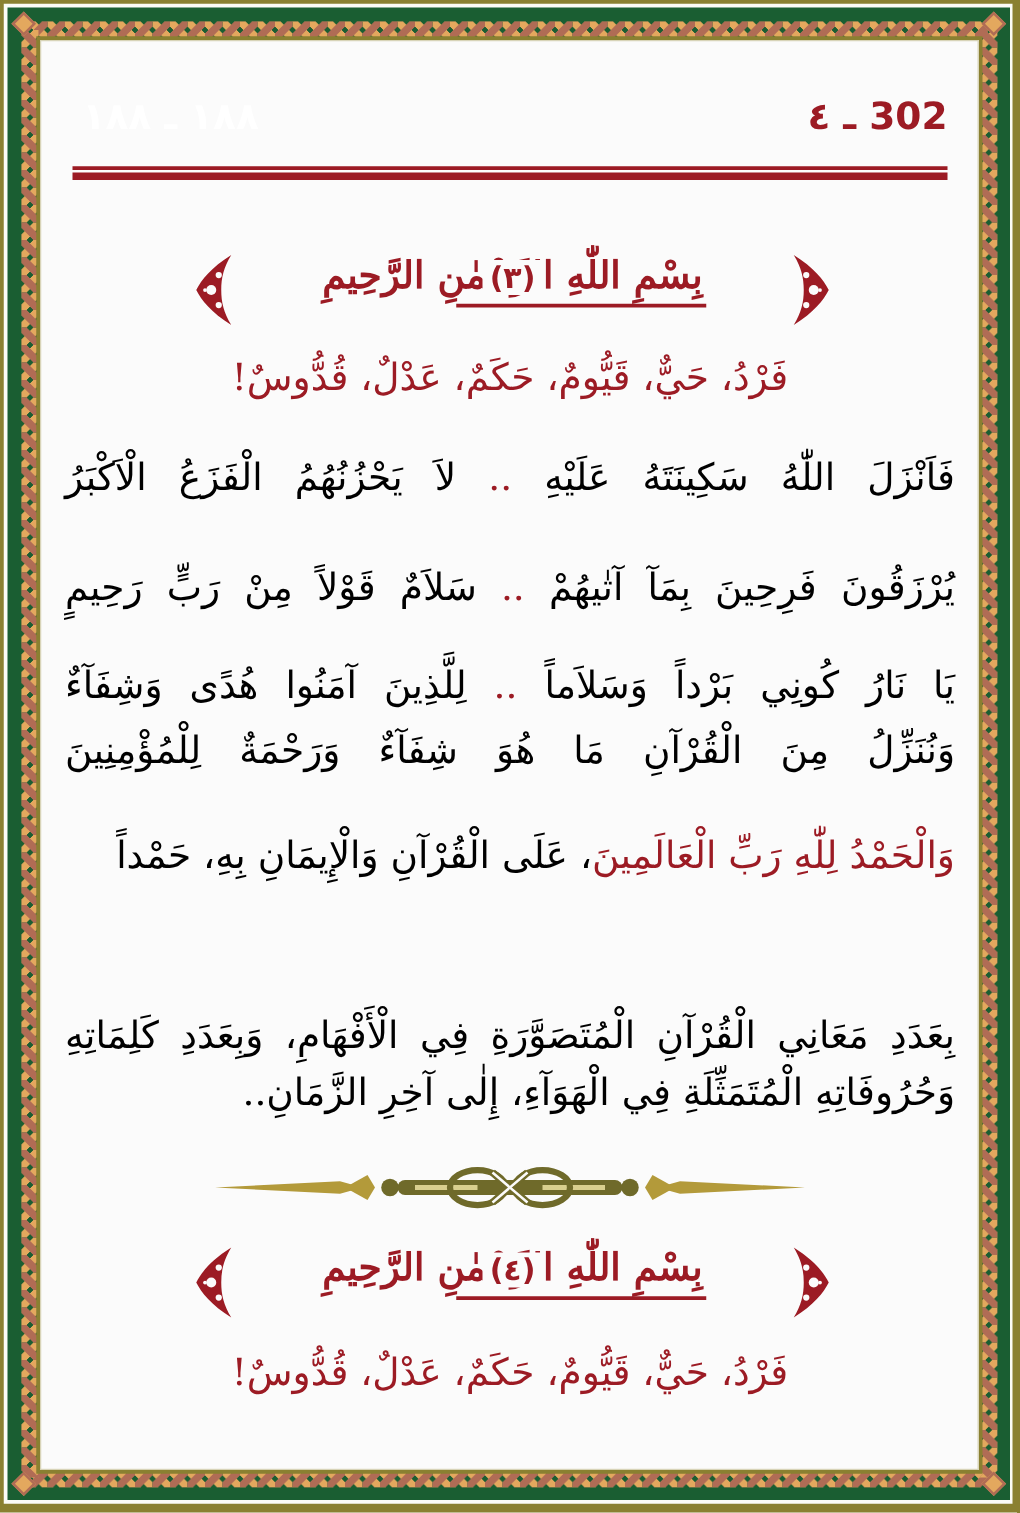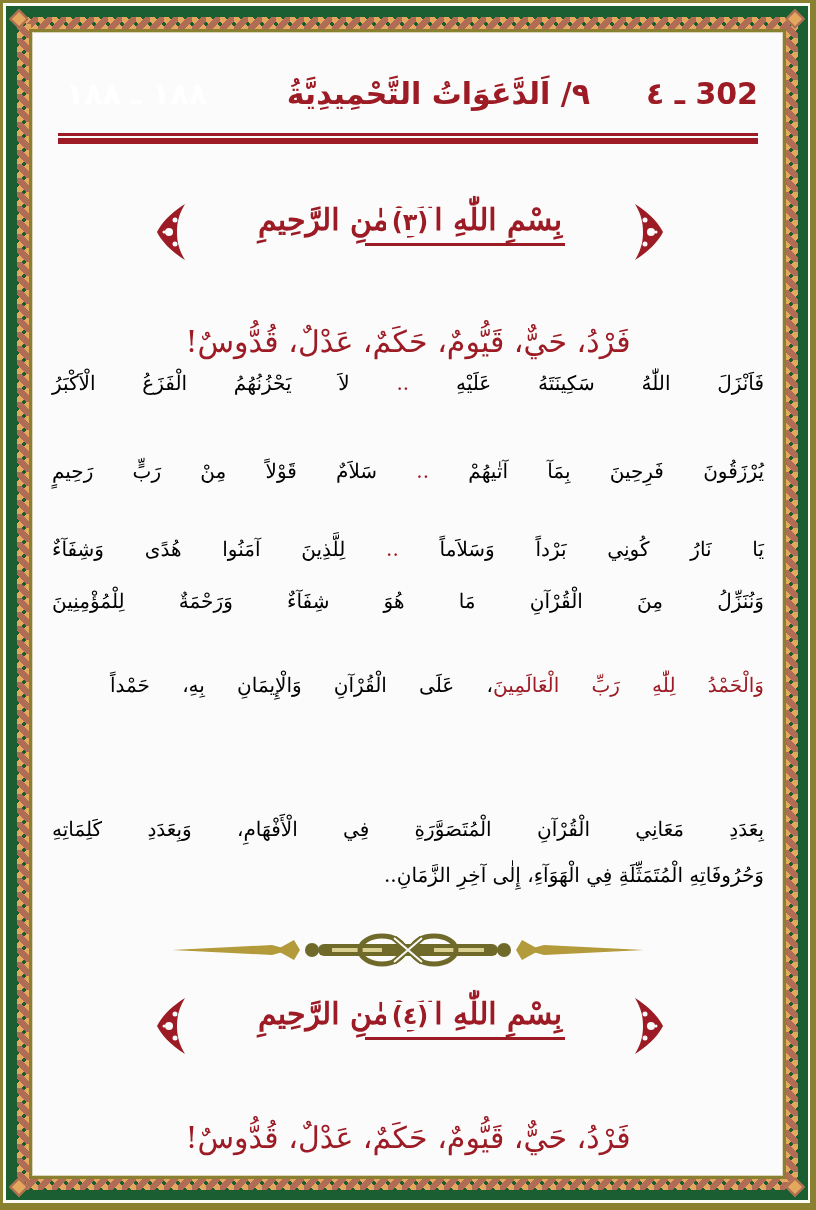--- a/index.html
+++ b/index.html
@@ -88,25 +88,25 @@
     color: #9c1b24; font-size: 24px; font-weight: bold; font-family: "DejaVu Sans", sans-serif;
   }
   .bism-num span { background: #fbfbfb; padding: 0 6px; }
   .orn {
     position: absolute; top: 6px; width: 36px; height: 60px;
   }
   .orn-left { left: 0; }
   .orn-right { right: 0; }
   .names {
     position: absolute; left: 60px; right: 60px; text-align: center; direction: rtl;
-    color: #9c1b24; font-size: 30px; font-family: "DejaVu Serif", serif; white-space: nowrap; margin-top: 40px;
+    color: #9c1b24; font-size: 30px; font-family: "DejaVu Serif", serif; white-space: nowrap;
   }
   .body-line {
     position: absolute; left: 52px; right: 52px; direction: rtl; text-align: justify;
-    text-align-last: justify; color: #000; font-size: 20px; font-family: "DejaVu Serif", serif;
+    text-align-last: justify; color: #000; font-size: 30px; font-family: "DejaVu Serif", serif;
     white-space: nowrap; height: 50px; line-height: 50px;
   }
   .red { color: #9c1b24; }
   .divider {
     position: absolute; left: 172px; top: 928px; width: 472px; height: 44px;
   }
 </style>
 </head>
 <body>
 
@@ -119,21 +119,20 @@
   <div class="corner" style="left:6px;top:6px"></div>
   <div class="corner" style="right:6px;top:6px"></div>
   <div class="corner" style="left:6px;bottom:6px"></div>
   <div class="corner" style="right:6px;bottom:6px"></div>
 </div>
 <div class="inner-olive"></div>
 <div class="inner-page"></div>
 
 <div class="header">
   <span class="header-page">302 ـ ٤</span>
-  <span class="header-title">٩/ اَلدَّعَوَاتُ التَّحْمِيدِيَّةُ</span>
   <span class="header-ghost">١٨٨ ـ ١٨٨</span>
 </div>
 <div class="rule-thin"></div>
 <div class="rule-thick"></div>
 
 <div class="bism" style="top:196px">
   <svg class="orn orn-left" viewBox="0 0 36 60">
     <path d="M30 2 C14 12 6 22 2 30 C6 38 14 48 30 58 C24 48 22 40 22 30 C22 20 24 12 30 2 Z" fill="#9c1b24"></path>
     <circle cx="14" cy="30" r="4" fill="#fbfbfb"></circle>
     <circle cx="20" cy="18" r="2.5" fill="#fbfbfb"></circle>

